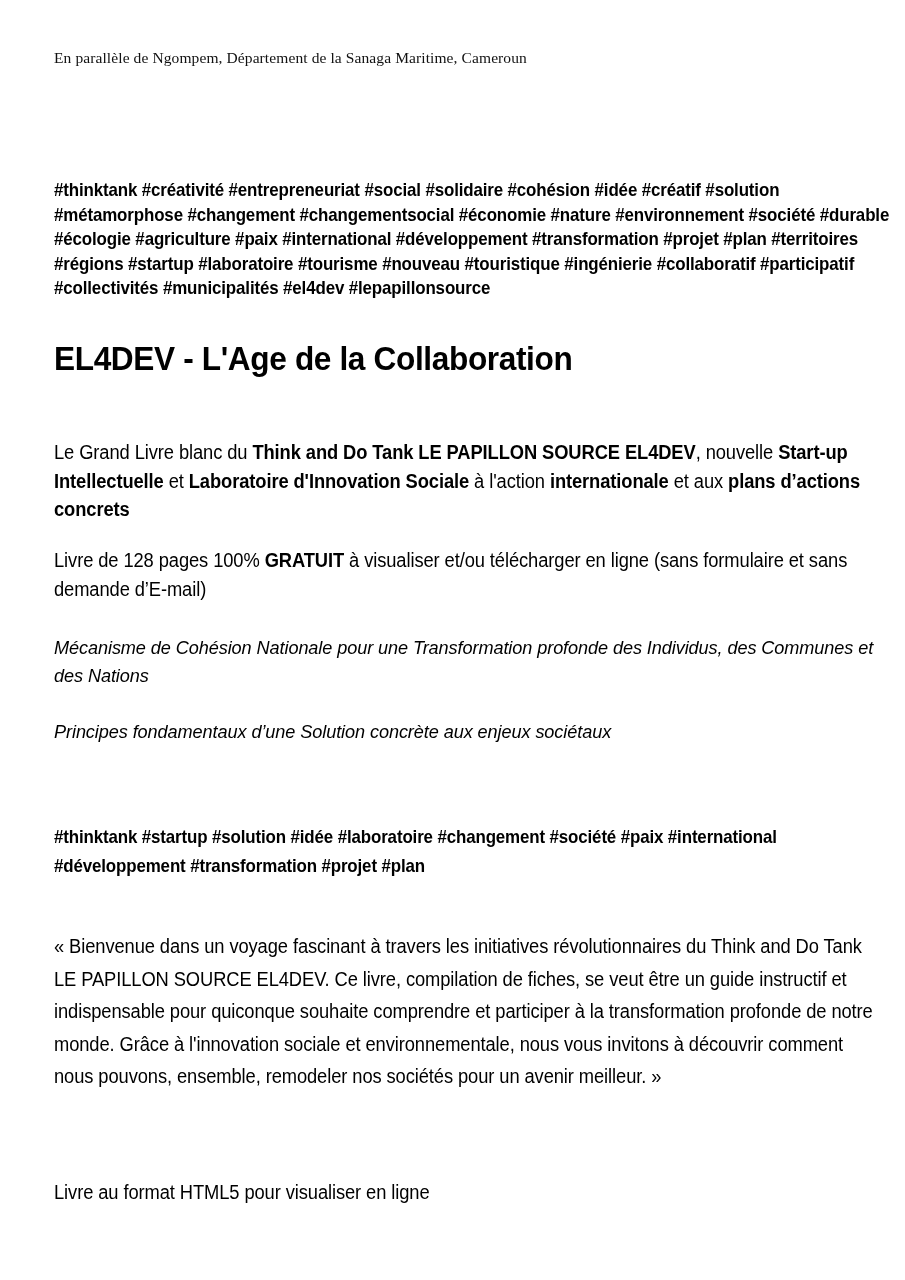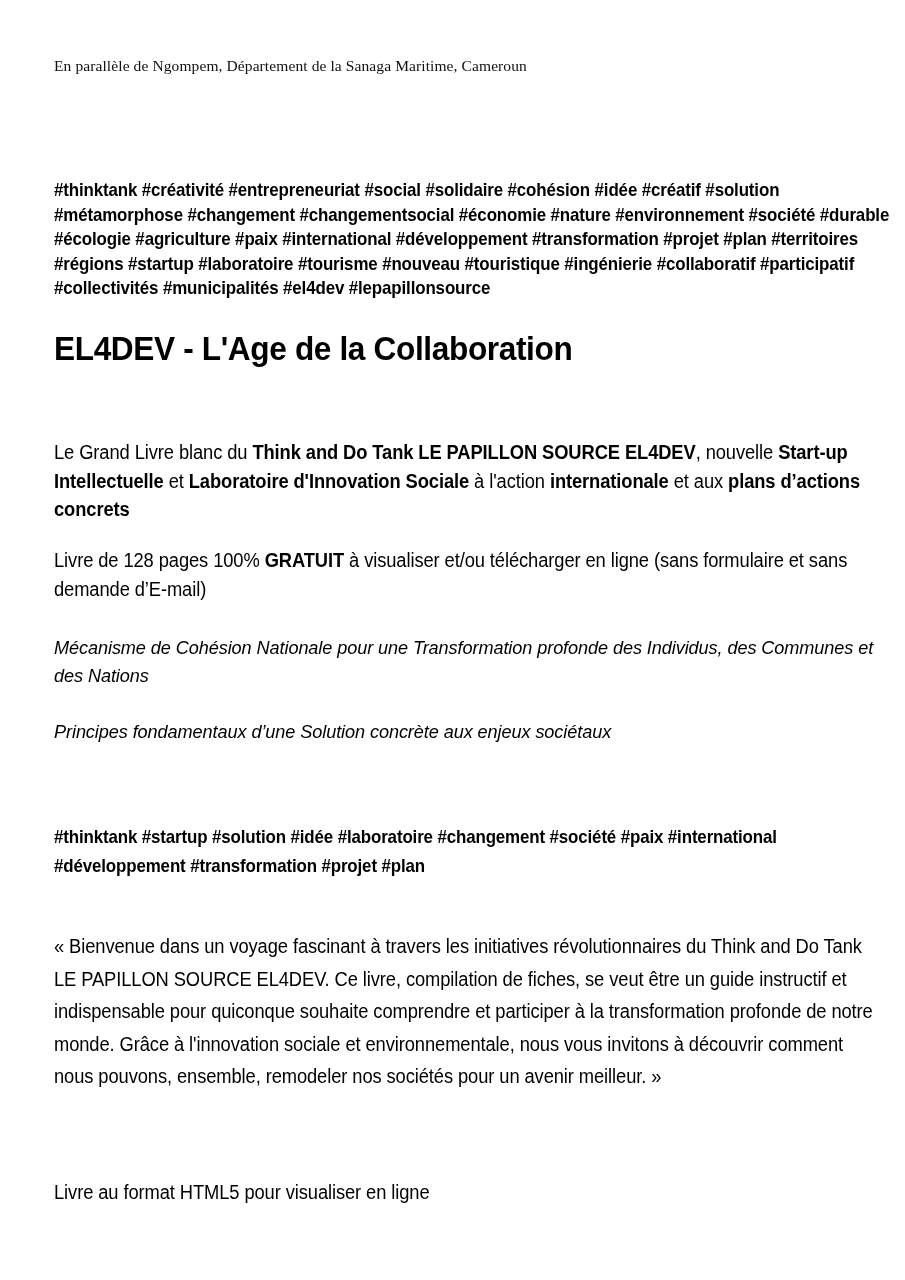--- a/index.html
+++ b/index.html
@@ -15,21 +15,21 @@
     height: 1280px;
     background: #ffffff;
     overflow: hidden;
     box-sizing: border-box;
   }
 
   
   .running-header {
     position: absolute;
     left: 54px;
-    top: 56px;
+    top: 48px;
     width: 760px;
     font-family: "Liberation Serif", "DejaVu Serif", serif;
     font-size: 15.5px;
     line-height: 20px;
     color: #111111;
     letter-spacing: 0.1px;
   }
 
   
   .content {
@@ -119,21 +119,21 @@
     letter-spacing: -0.1px;
     margin: 0;
     transform: scaleX(0.945);
     transform-origin: left top;
     width: 875px;
   }
 
   
   .blk          { position: absolute; left: 0; }
   #blk-tags1    { top: 0px; }
-  #blk-title    { top: 150px; }
+  #blk-title    { top: 160px; }
   #blk-intro    { top: 260px; }
   #blk-free     { top: 368px; }
   #blk-it1      { top: 456px; }
   #blk-it2      { top: 540px; }
   #blk-tags2    { top: 644px; }
   #blk-quote    { top: 752px; }
   #blk-html5    { top: 1000px; }
 </style>
 </head>
 <body>

